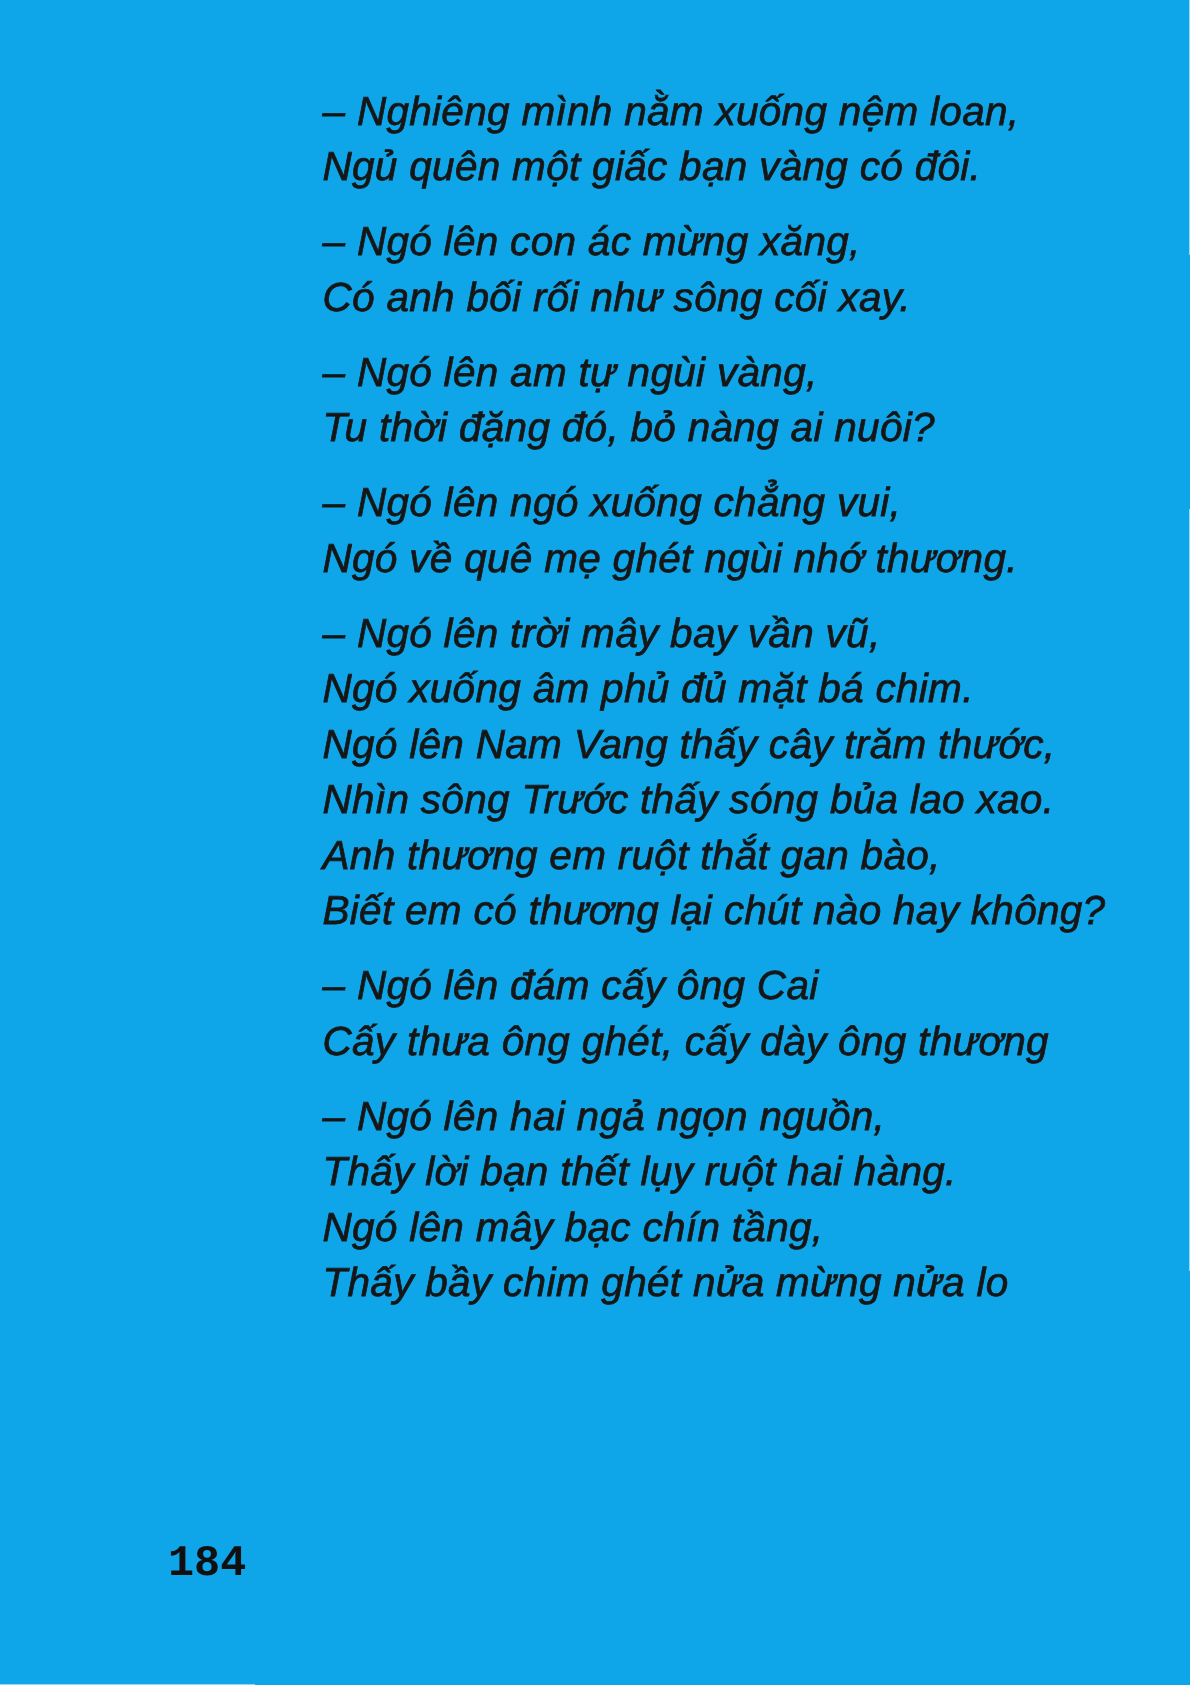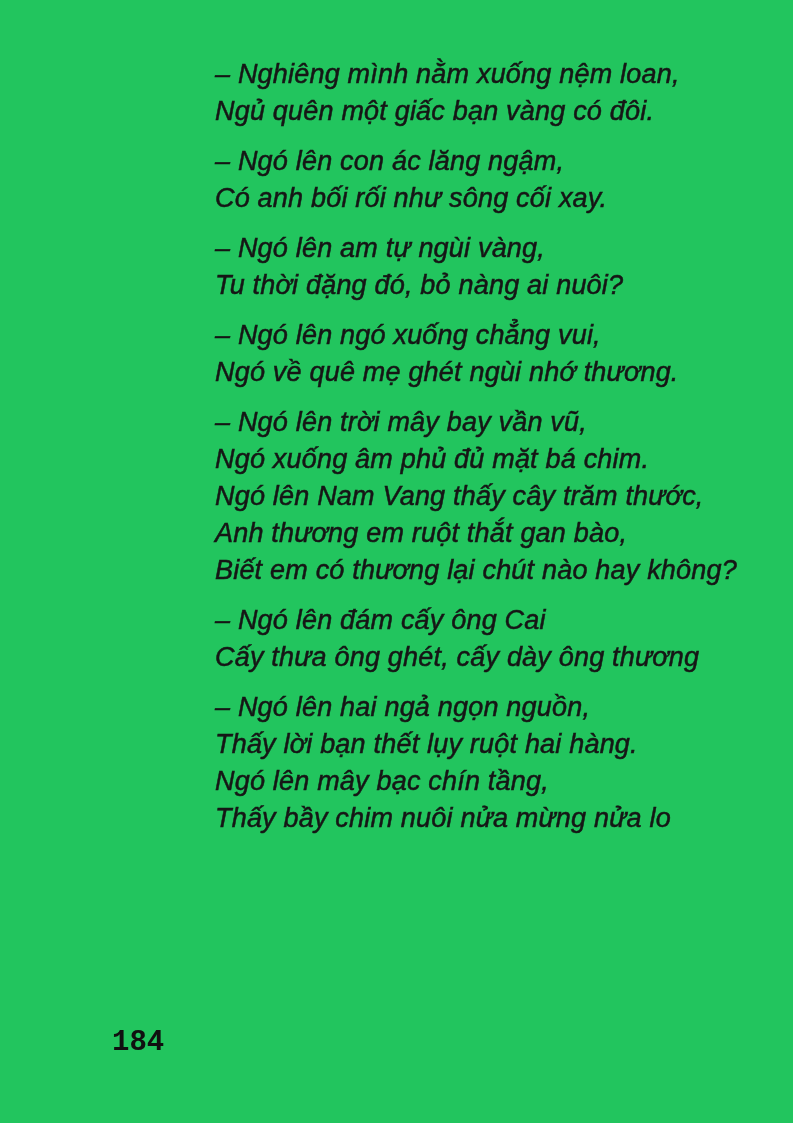--- a/index.html
+++ b/index.html
@@ -4,21 +4,21 @@
 <style>
   html, body {
     margin: 0;
     padding: 0;
     background: #ffffff;
   }
   .page {
     position: relative;
     width: 793px;
     height: 1123px;
-    background: #22c55e;
+    background: #0ea5e9;
     overflow: hidden;
   }
   .poem {
     position: absolute;
     left: 215px;
     top: 56px;
     font-family: "Liberation Sans", "DejaVu Sans", sans-serif;
     font-style: italic;
     font-size: 27px;
     line-height: 37px;
@@ -49,51 +49,52 @@
 <div class="page">
 
   <div class="poem">
 
     <div class="stanza">
       <p>– Nghiêng mình nằm xuống nệm loan,</p>
       <p>Ngủ quên một giấc bạn vàng có đôi.</p>
     </div>
 
     <div class="stanza">
-      <p>– Ngó lên con ác lăng ngậm,</p>
+      <p>– Ngó lên con ác mừng xăng,</p>
       <p>Có anh bối rối như sông cối xay.</p>
     </div>
 
     <div class="stanza">
       <p>– Ngó lên am tự ngùi vàng,</p>
       <p>Tu thời đặng đó, bỏ nàng ai nuôi?</p>
     </div>
 
     <div class="stanza">
       <p>– Ngó lên ngó xuống chẳng vui,</p>
       <p>Ngó về quê mẹ ghét ngùi nhớ thương.</p>
     </div>
 
     <div class="stanza">
       <p>– Ngó lên trời mây bay vần vũ,</p>
       <p>Ngó xuống âm phủ đủ mặt bá chim.</p>
       <p>Ngó lên Nam Vang thấy cây trăm thước,</p>
+      <p>Nhìn sông Trước thấy sóng bủa lao xao.</p>
       <p>Anh thương em ruột thắt gan bào,</p>
       <p>Biết em có thương lại chút nào hay không?</p>
     </div>
 
     <div class="stanza">
       <p>– Ngó lên đám cấy ông Cai</p>
       <p>Cấy thưa ông ghét, cấy dày ông thương</p>
     </div>
 
     <div class="stanza">
       <p>– Ngó lên hai ngả ngọn nguồn,</p>
       <p>Thấy lời bạn thết lụy ruột hai hàng.</p>
       <p>Ngó lên mây bạc chín tầng,</p>
-      <p>Thấy bầy chim nuôi nửa mừng nửa lo</p>
+      <p>Thấy bầy chim ghét nửa mừng nửa lo</p>
     </div>
 
   </div>
 
   <div class="page-number">184</div>
 
 </div>
 
 </body></html>

